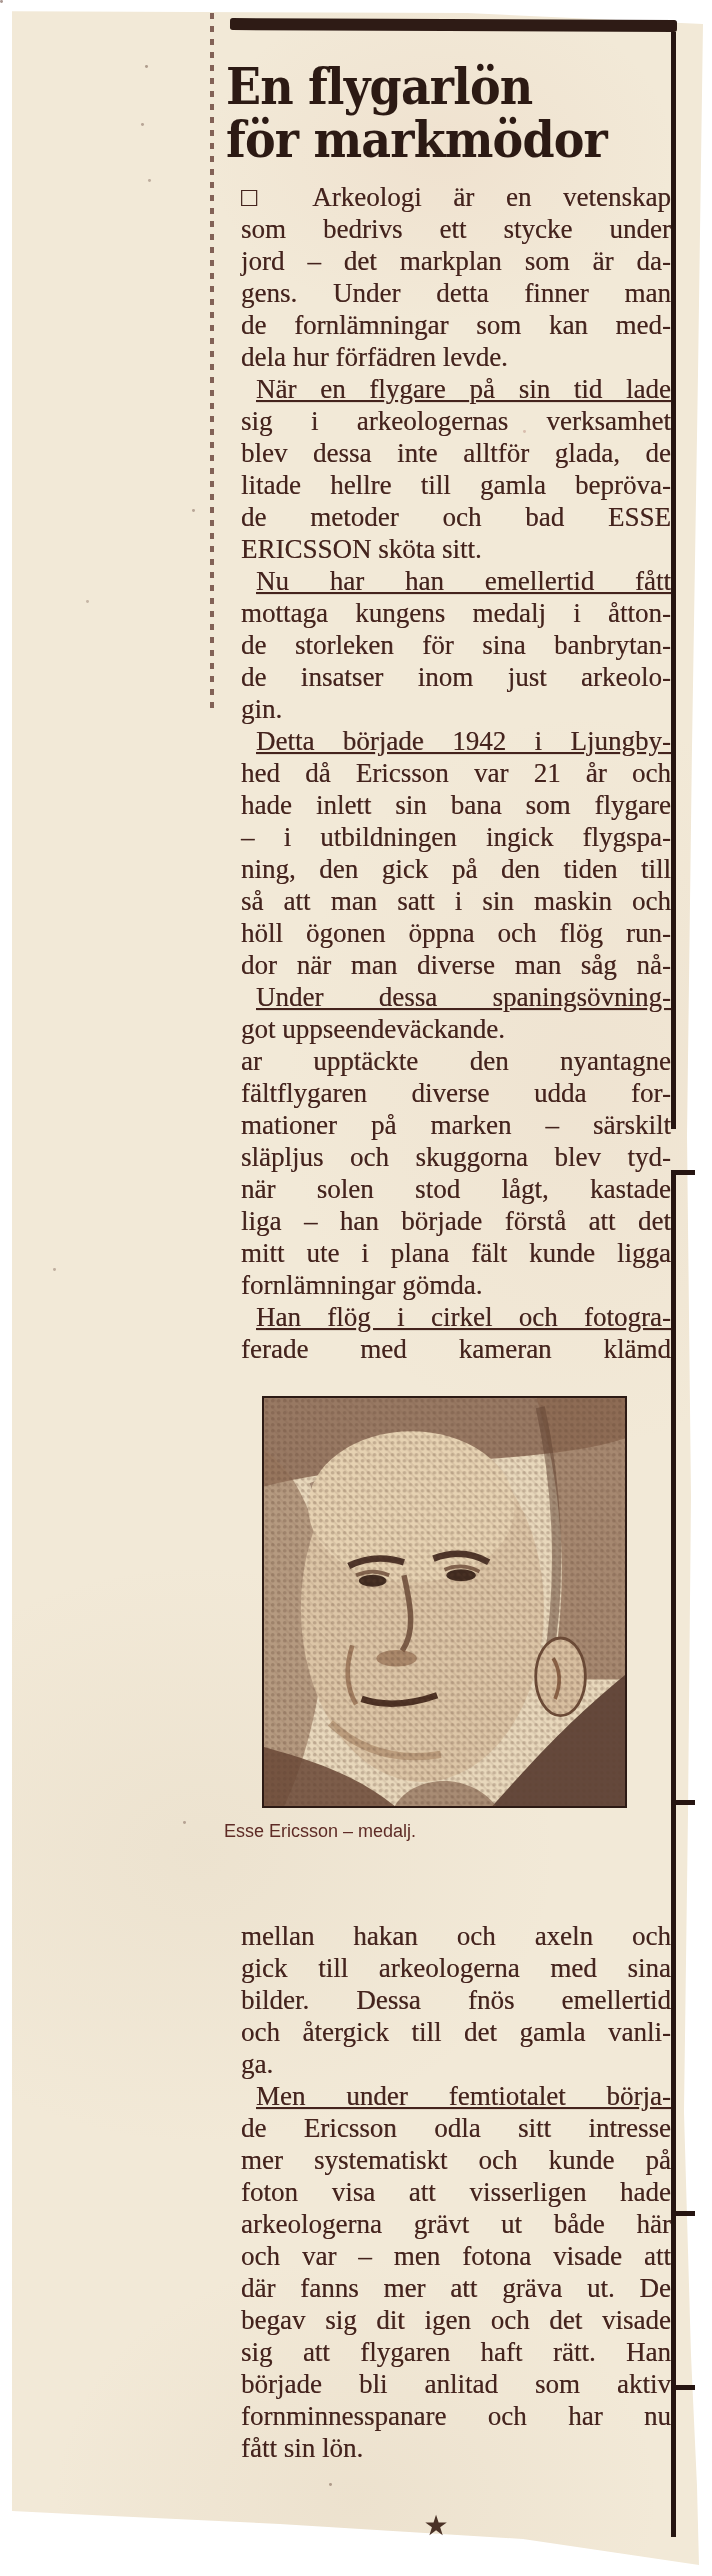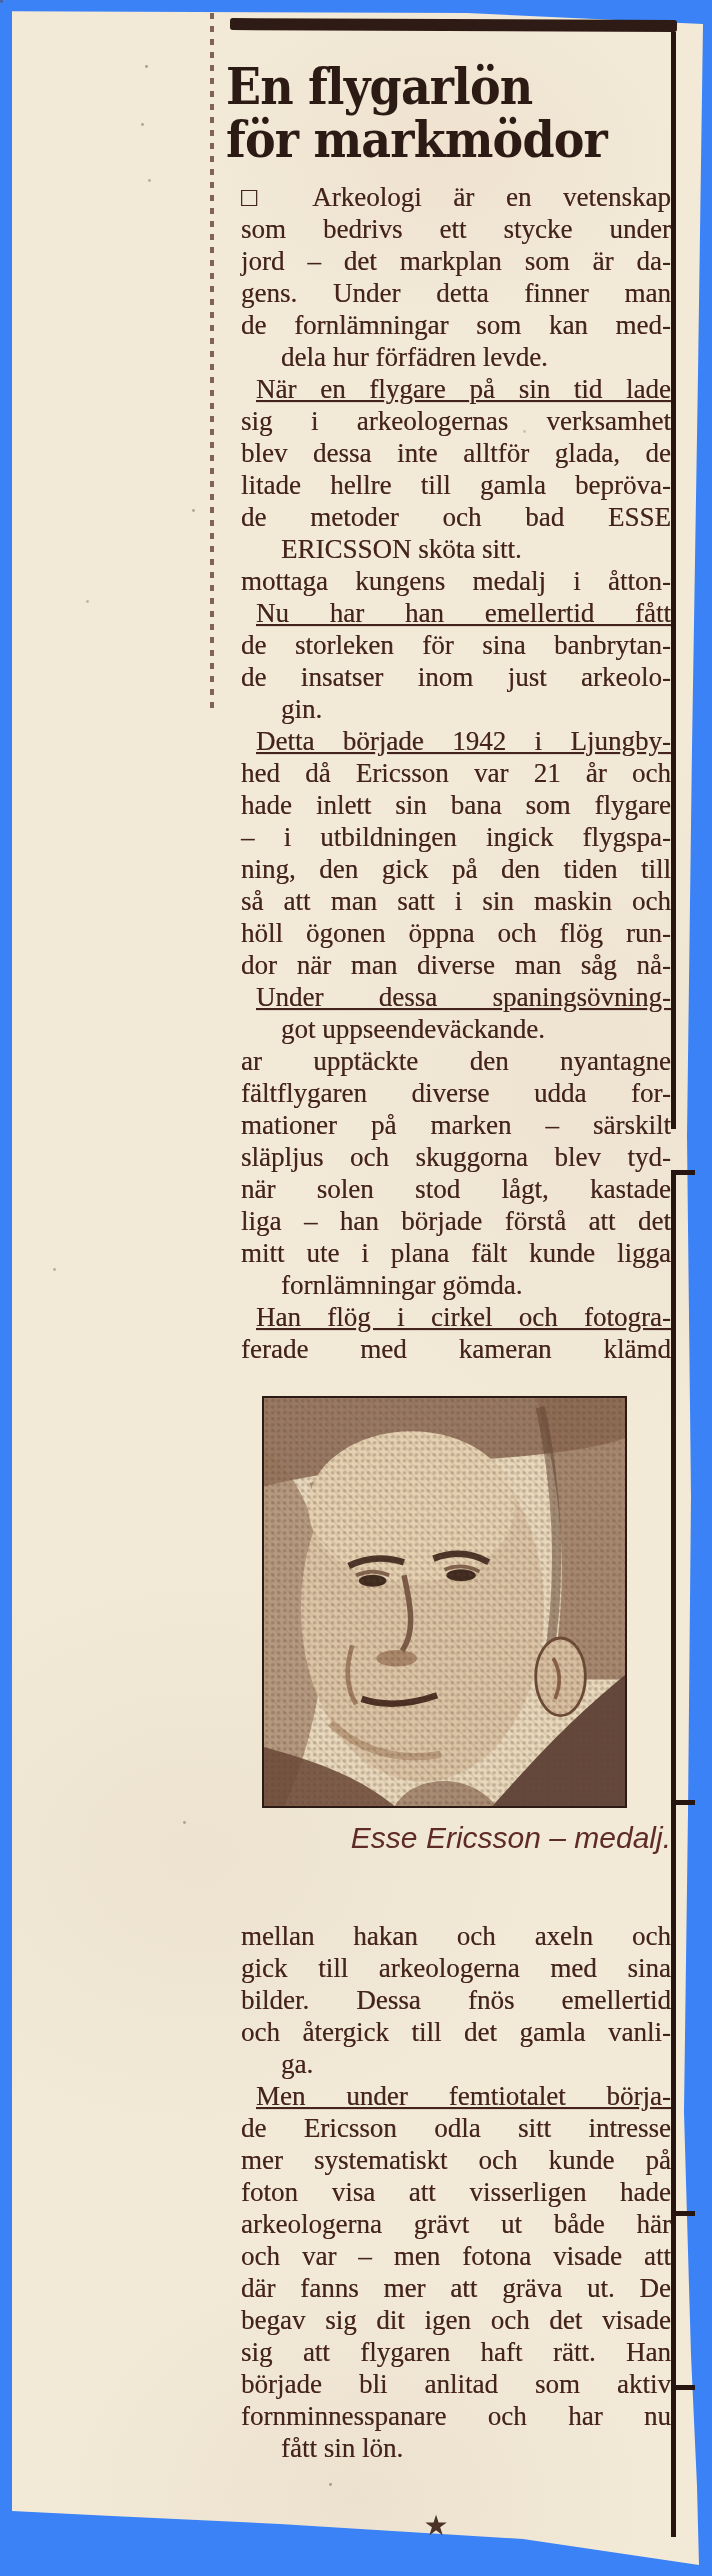--- a/index.html
+++ b/index.html
@@ -1,18 +1,18 @@
 <!DOCTYPE html>
 <html style="font-size:15px"><head>
 <meta charset="utf-8">
 <style>
   html,body{margin:0;padding:0;background:#0e0a0a;}
   .page{
     position:relative;width:712px;height:2576px;overflow:hidden;
-    background:#3b82f6;
+    background:#ffffff;
     font-family:"Liberation Serif", serif;
   }
   
   .paper{
     position:absolute;left:0;top:0;width:712px;height:2576px;
     background:#f2e9d7;
     background-image:
       radial-gradient(ellipse 393px 280px at 62% 6%, rgba(216,160,138,.10), transparent 60%),
       radial-gradient(ellipse 486px 598px at 82% 42%, rgba(205,168,148,.09), transparent 62%),
       radial-gradient(ellipse 598px 486px at 28% 72%, rgba(188,168,138,.10), transparent 60%),
@@ -48,32 +48,32 @@
   }
   
   .body{
     position:absolute;left:224px;width:447px;
     font-size:27px;color:#44231d;
     text-shadow:0.3px 0.2px 0 rgba(68,35,29,.55);
   }
   .body-top{top:181px;line-height:32px;}
   .body-bottom{top:1920px;line-height:32px;}
   .line{text-align:justify;text-align-last:justify;white-space:normal;padding-left:17px;}
-  .line.lastline{text-align-last:left;margin-left:40px;}
+  .line.lastline{text-align-last:left;}
   .line.indent{padding-left:32px;text-decoration:underline;}
   
   .photo{
     position:absolute;left:262px;top:1396px;width:361px;height:408px;margin:0;
     border:2.8px solid #2c1a14;background:#e8d8bc;overflow:hidden;
   }
   .photo svg{display:block;width:100%;height:100%;}
   .caption{
     position:absolute;left:224px;top:1821px;width:447px;
-    font-family:"Liberation Sans", sans-serif;font-style:italic;
-    font-size:30px;color:#5e2b26;text-align:right;
+    font-family:"Liberation Sans", sans-serif;
+    font-size:18px;color:#5e2b26;text-align:left;
   }
   .star{
     position:absolute;left:411px;top:2509px;width:50px;
     text-align:center;font-size:28px;color:#4a3227;
     font-family:"DejaVu Sans", sans-serif;
   }
 </style>
 </head>
 <body>
 
@@ -101,22 +101,22 @@
       <div class="line">jord – det markplan som är da-</div>
       <div class="line">gens. Under detta finner man</div>
       <div class="line">de fornlämningar som kan med-</div>
       <div class="line lastline">dela hur förfädren levde.</div>
       <div class="line indent">När en flygare på sin tid lade</div>
       <div class="line">sig i arkeologernas verksamhet</div>
       <div class="line">blev dessa inte alltför glada, de</div>
       <div class="line">litade hellre till gamla bepröva-</div>
       <div class="line">de metoder och bad ESSE</div>
       <div class="line lastline">ERICSSON sköta sitt.</div>
+      <div class="line indent">Nu har han emellertid fått</div>
       <div class="line">mottaga kungens medalj i åtton-</div>
-      <div class="line indent">Nu har han emellertid fått</div>
       <div class="line">de storleken för sina banbrytan-</div>
       <div class="line">de insatser inom just arkeolo-</div>
       <div class="line lastline">gin.</div>
       <div class="line indent">Detta började 1942 i Ljungby-</div>
       <div class="line">hed då Ericsson var 21 år och</div>
       <div class="line">hade inlett sin bana som flygare</div>
       <div class="line">– i utbildningen ingick flygspa-</div>
       <div class="line">ning, den gick på den tiden till</div>
       <div class="line">så att man satt i sin maskin och</div>
       <div class="line">höll ögonen öppna och flög run-</div>

